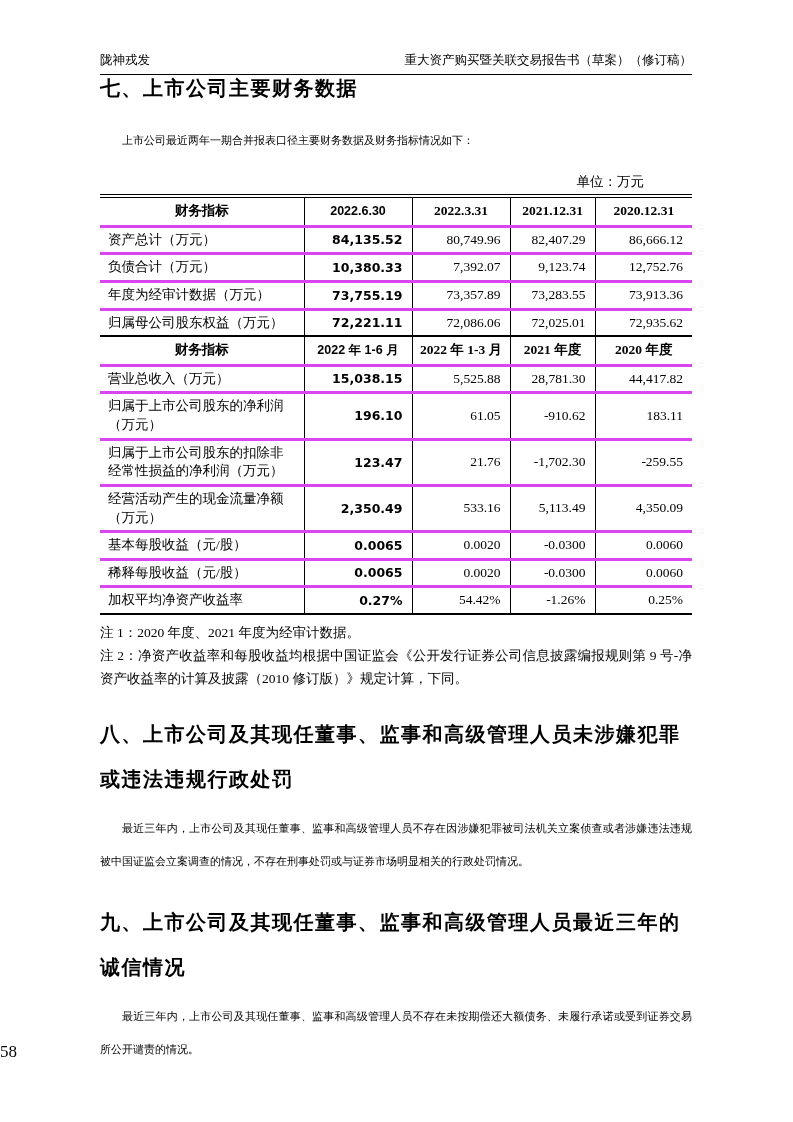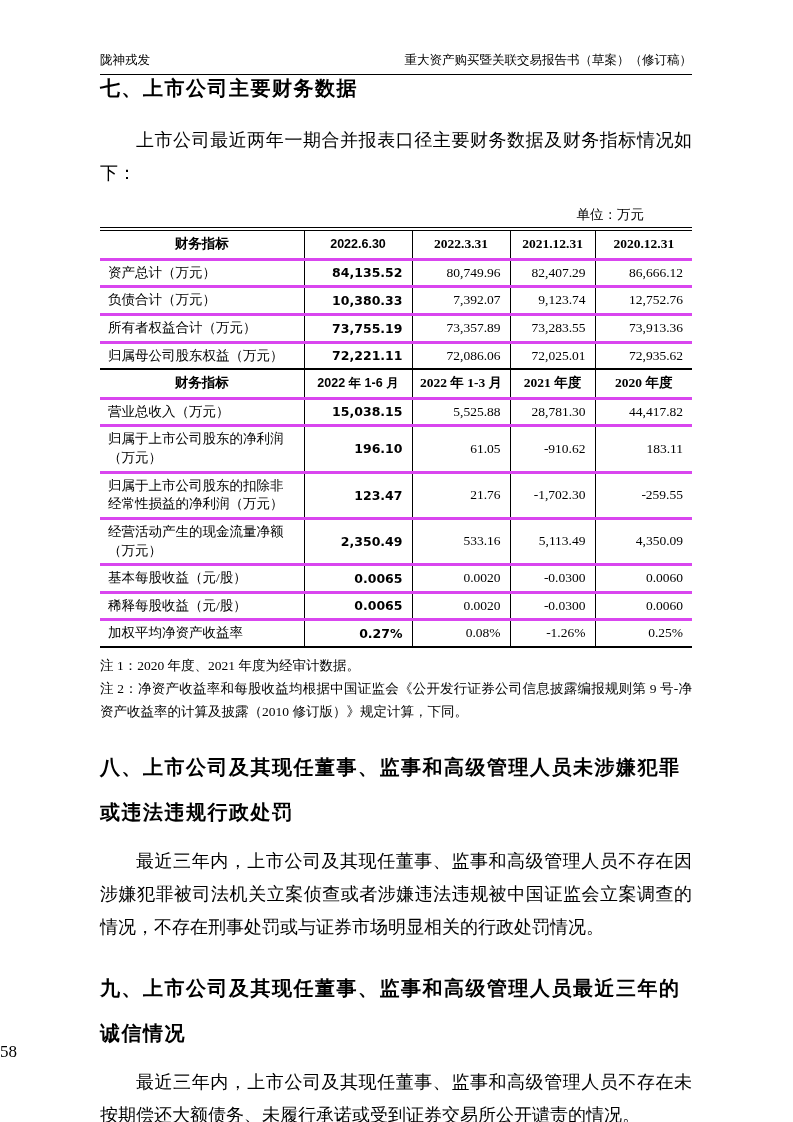--- a/index.html
+++ b/index.html
@@ -27,21 +27,21 @@
     font-weight:700;
     font-size:20px;
     letter-spacing:1.5px;
     margin:0;
   }
   .title-7 { }
   .title-8, .title-9 { margin-top:22px; }
   .title-line { display:block; line-height:45px; }
   
   .para {
-    font-size:18px;
+    font-size:11px;
     line-height:33px;
     text-align:justify;
     text-indent:2em;
     margin:10px 0 0 0;
   }
   .intro { margin-top:22px; }
   
   .unit-note {
     text-align:right;
     font-size:13.5px;
@@ -135,21 +135,21 @@
             <td class="c4">86,666.12</td>
           </tr>
           <tr class="data">
             <td class="c0">负债合计（万元）</td>
             <td class="c1">10,380.33</td>
             <td class="c2">7,392.07</td>
             <td class="c3">9,123.74</td>
             <td class="c4">12,752.76</td>
           </tr>
           <tr class="data">
-            <td class="c0">所有者权益合计（万元）</td>
+            <td class="c0">年度为经审计数据（万元）</td>
             <td class="c1">73,755.19</td>
             <td class="c2">73,357.89</td>
             <td class="c3">73,283.55</td>
             <td class="c4">73,913.36</td>
           </tr>
           <tr class="data">
             <td class="c0">归属母公司股东权益（万元）</td>
             <td class="c1">72,221.11</td>
             <td class="c2">72,086.06</td>
             <td class="c3">72,025.01</td>
@@ -200,21 +200,21 @@
           <tr class="data">
             <td class="c0">稀释每股收益（元/股）</td>
             <td class="c1">0.0065</td>
             <td class="c2">0.0020</td>
             <td class="c3">-0.0300</td>
             <td class="c4">0.0060</td>
           </tr>
           <tr class="data">
             <td class="c0">加权平均净资产收益率</td>
             <td class="c1">0.27%</td>
-            <td class="c2">0.08%</td>
+            <td class="c2">54.42%</td>
             <td class="c3">-1.26%</td>
             <td class="c4">0.25%</td>
           </tr>
         </tbody>
     </table>
 
     <div class="notes">
       <p>注 1：2020 年度、2021 年度为经审计数据。</p>
       <p>注 2：净资产收益率和每股收益均根据中国证监会《公开发行证券公司信息披露编报规则第 9 号-净资产收益率的计算及披露（2010 修订版）》规定计算，下同。</p>
     </div>

